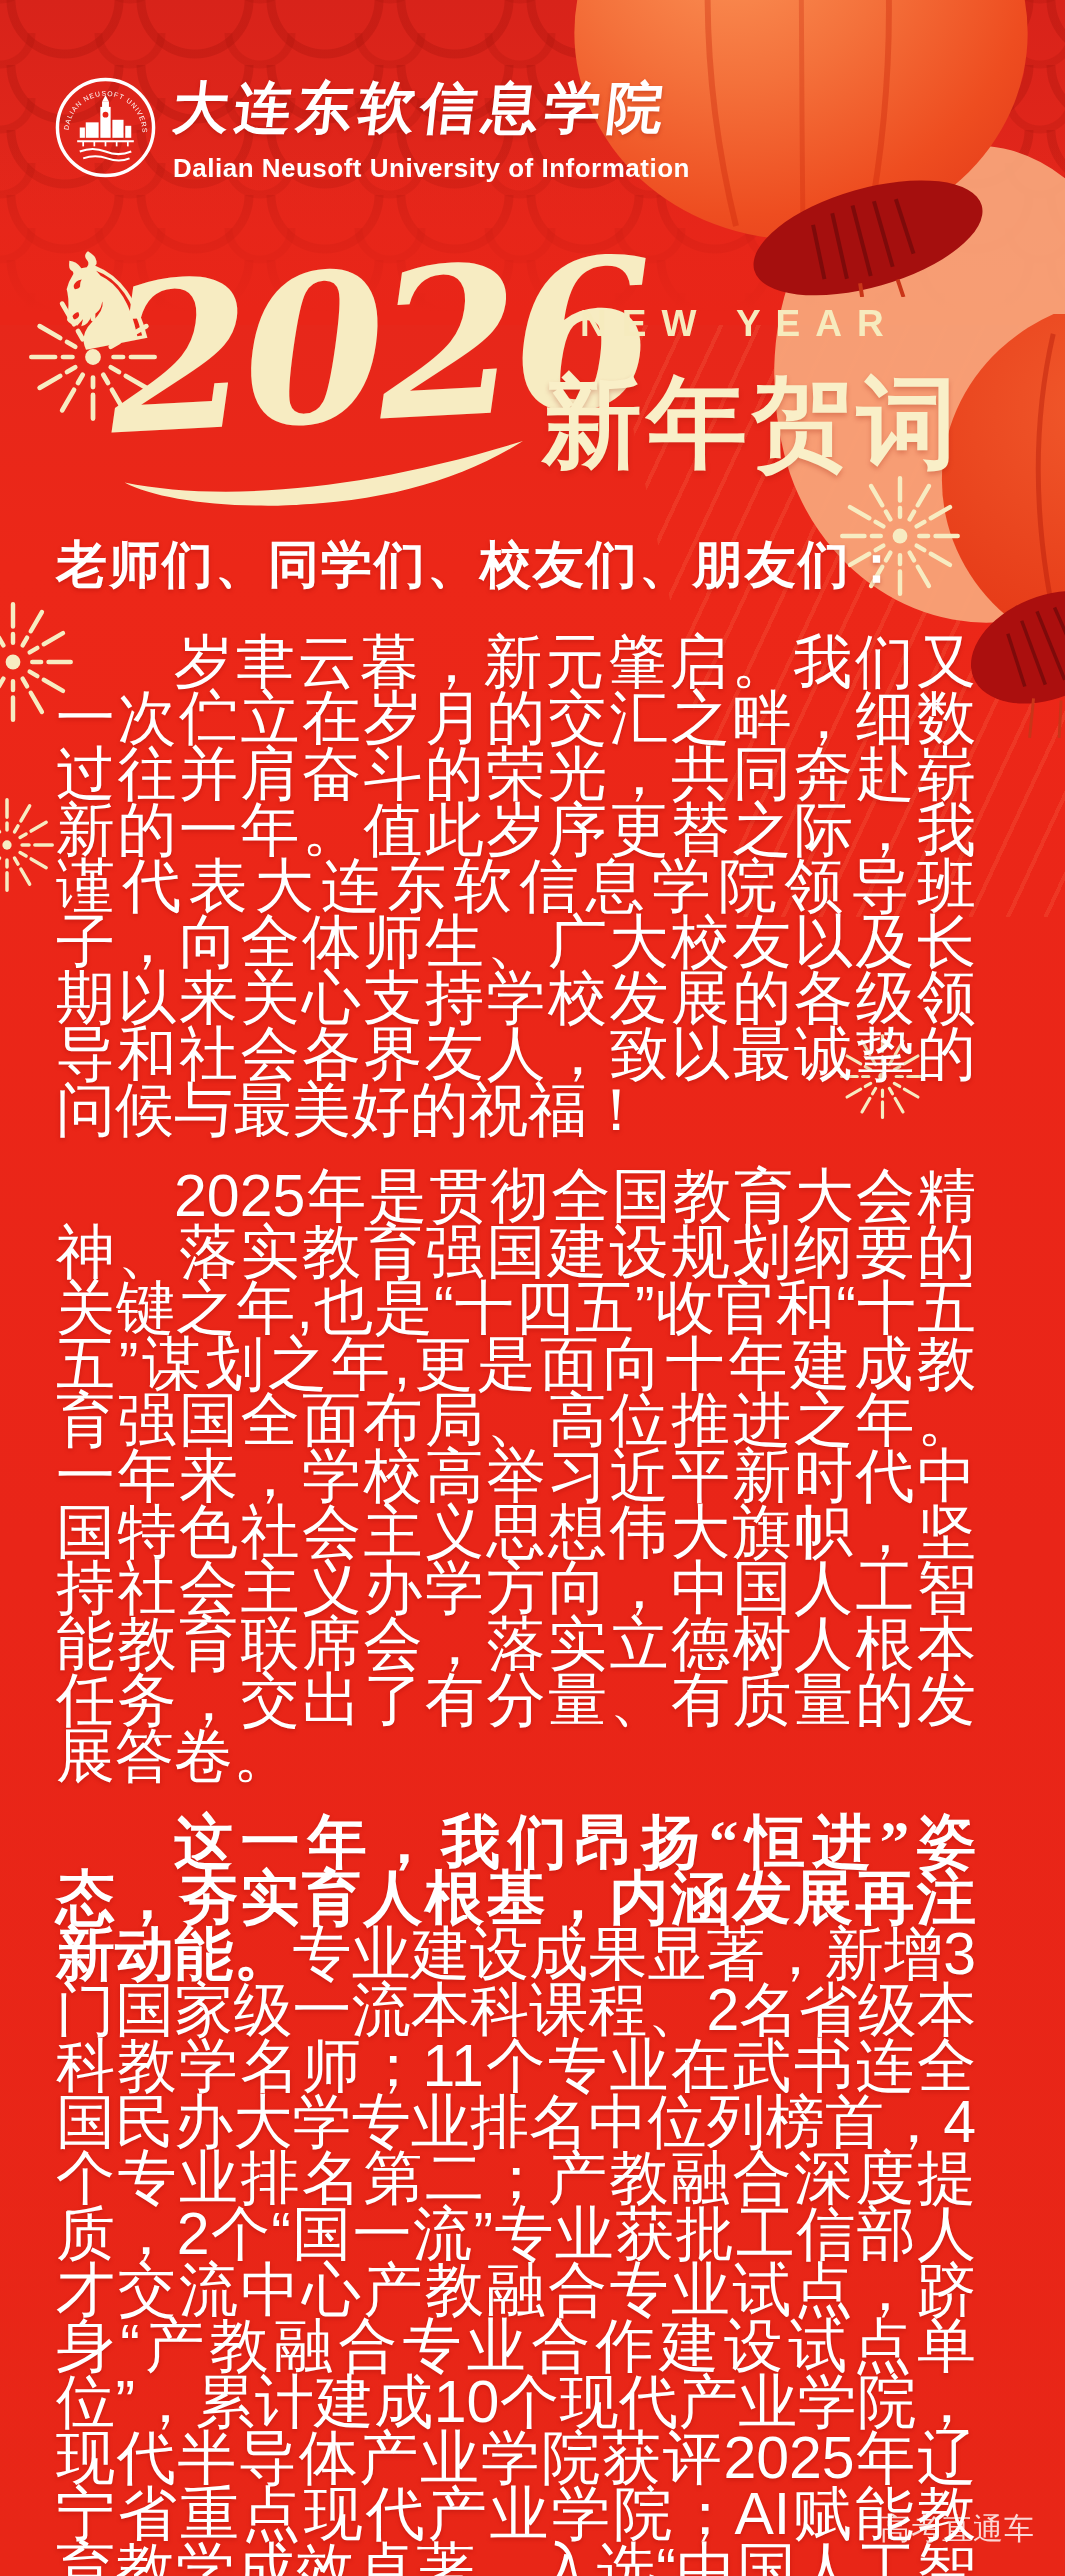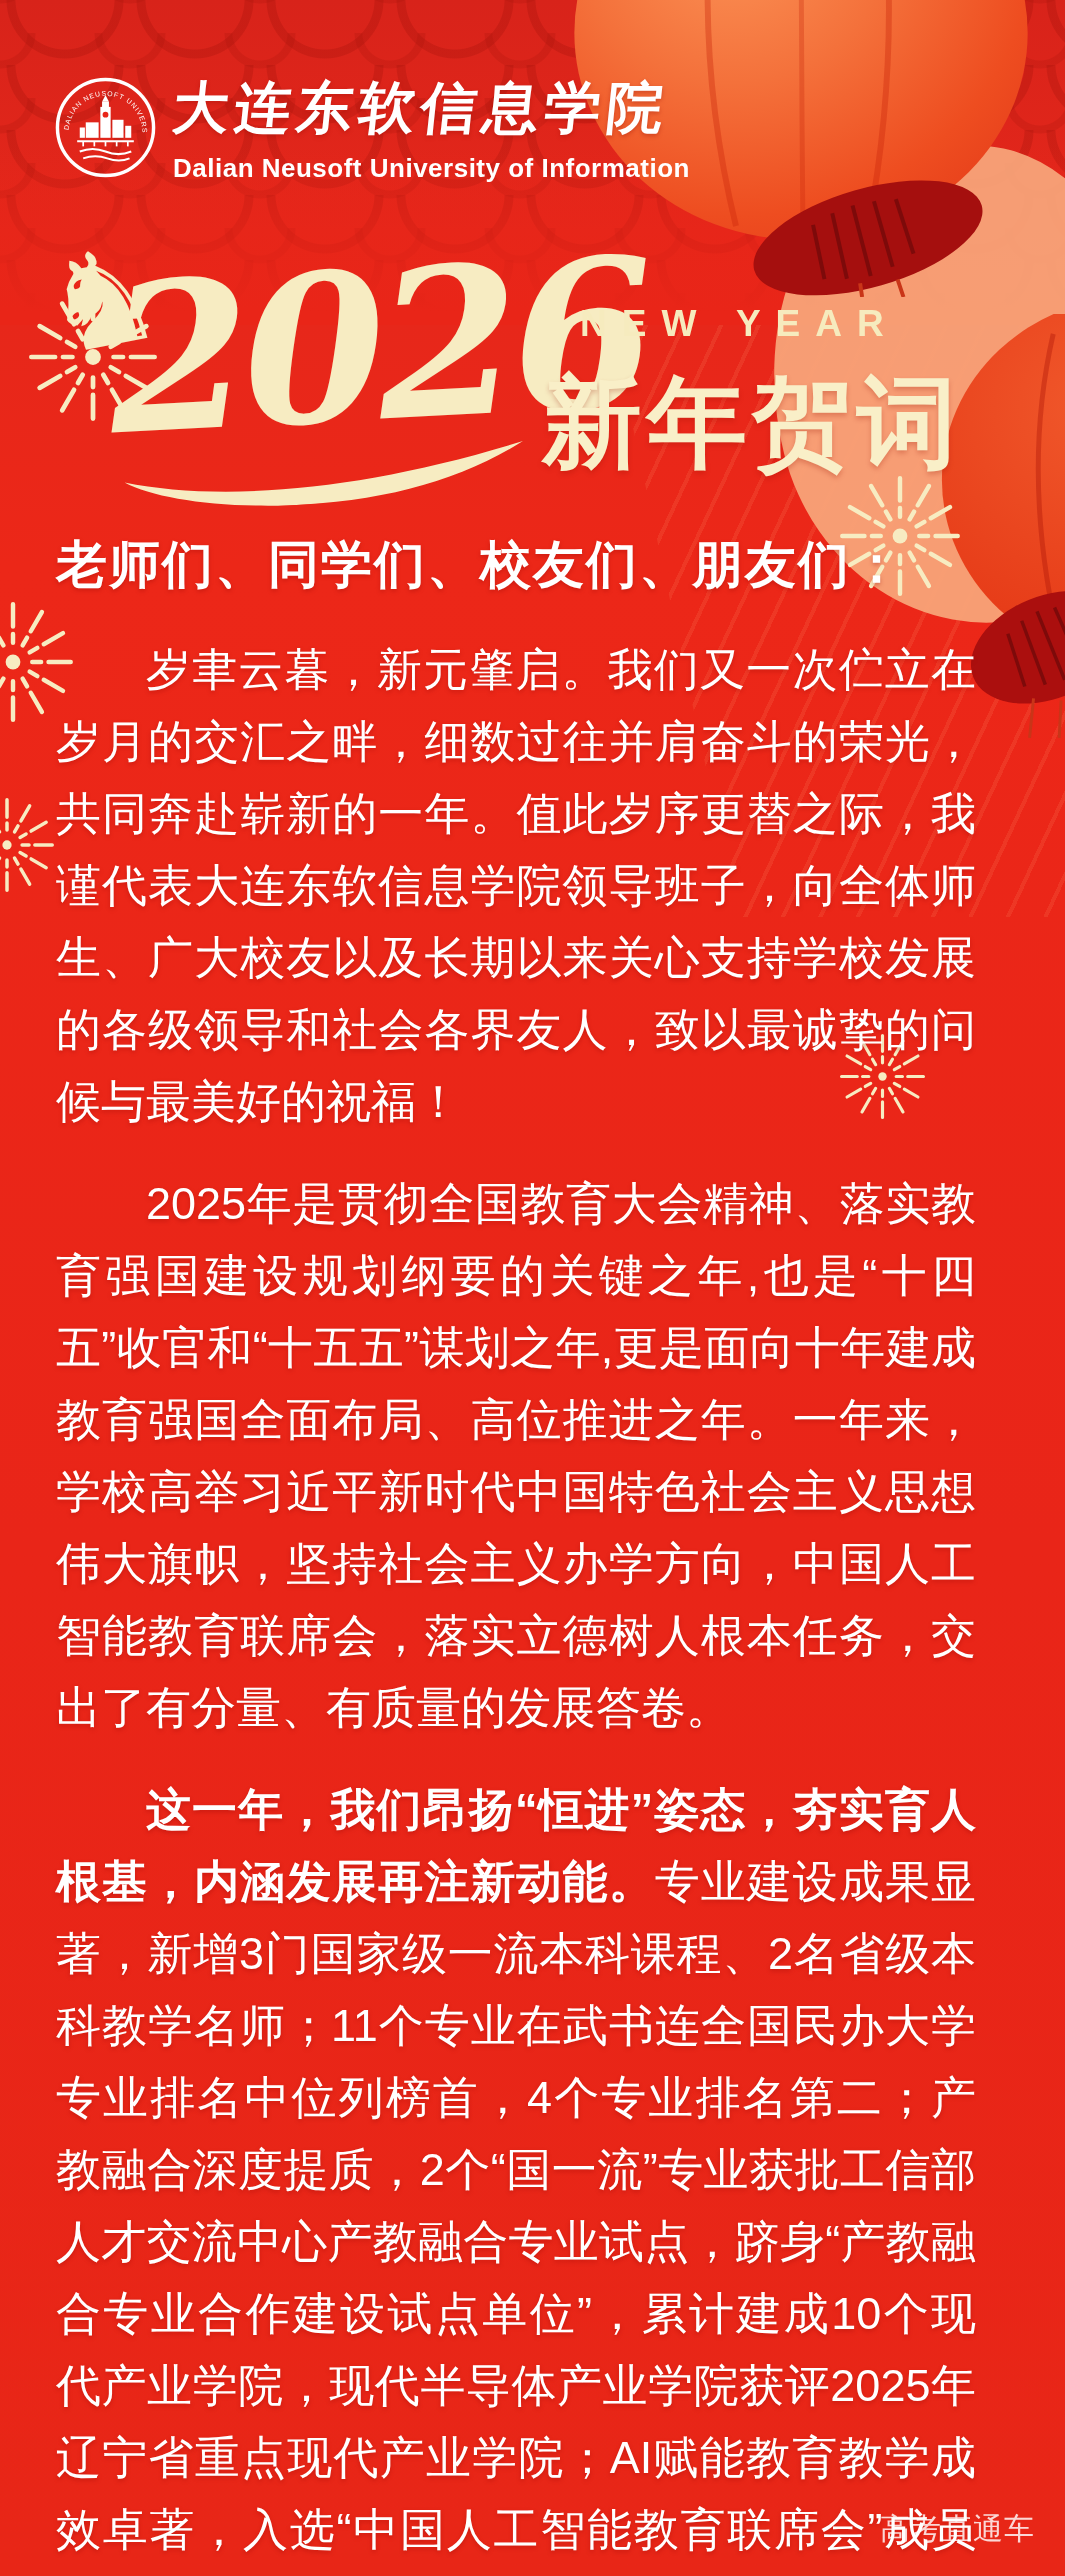--- a/index.html
+++ b/index.html
@@ -58,22 +58,22 @@
   .fw{position:absolute;z-index:3;}
   .fw-a{left:14px;top:278px;width:158px;height:158px;}
   .fw-b{left:826px;top:462px;width:148px;height:148px;}
   .fw-c{left:830px;top:1024px;width:105px;height:105px;}
   .fw-d{left:-61px;top:588px;width:148px;height:148px;}
   .fw-e{left:-51px;top:787px;width:116px;height:116px;}
   
   .content{position:absolute;left:0;top:531px;right:17px;z-index:4;padding:0 56px;color:#fff;text-align:justify;
            text-shadow:0 2px 4px rgba(150,10,5,.35);}
   .salutation{font-size:51px;font-weight:800;letter-spacing:2px;margin:0 0 34px 0;text-align:left;}
-  .content p{font-size:45px;line-height:72px;margin:0 16px 30px 0;text-indent:2em;font-weight:500;}
-  .content .lead{font-weight:800;}
+  .content p{font-size:59px;line-height:56px;margin:0 16px 30px 0;text-indent:2em;font-weight:500;}
+  .content .lead{font-weight:800;font-family:Liberation Serif, serif;}
   .watermark{position:absolute;right:30px;bottom:26px;z-index:5;font-size:30px;letter-spacing:1px;color:rgba(255,255,255,.82);text-align:center;}
 </style>
 </head>
 <body>
 
 <div class="page">
 
   <svg width="0" height="0" style="position:absolute" aria-hidden="true">
     <defs>
       <g id="burst" stroke="#f7ecc2" stroke-width="3" stroke-linecap="round" fill="none" stroke-dasharray="0 13 6 5 15 100">

